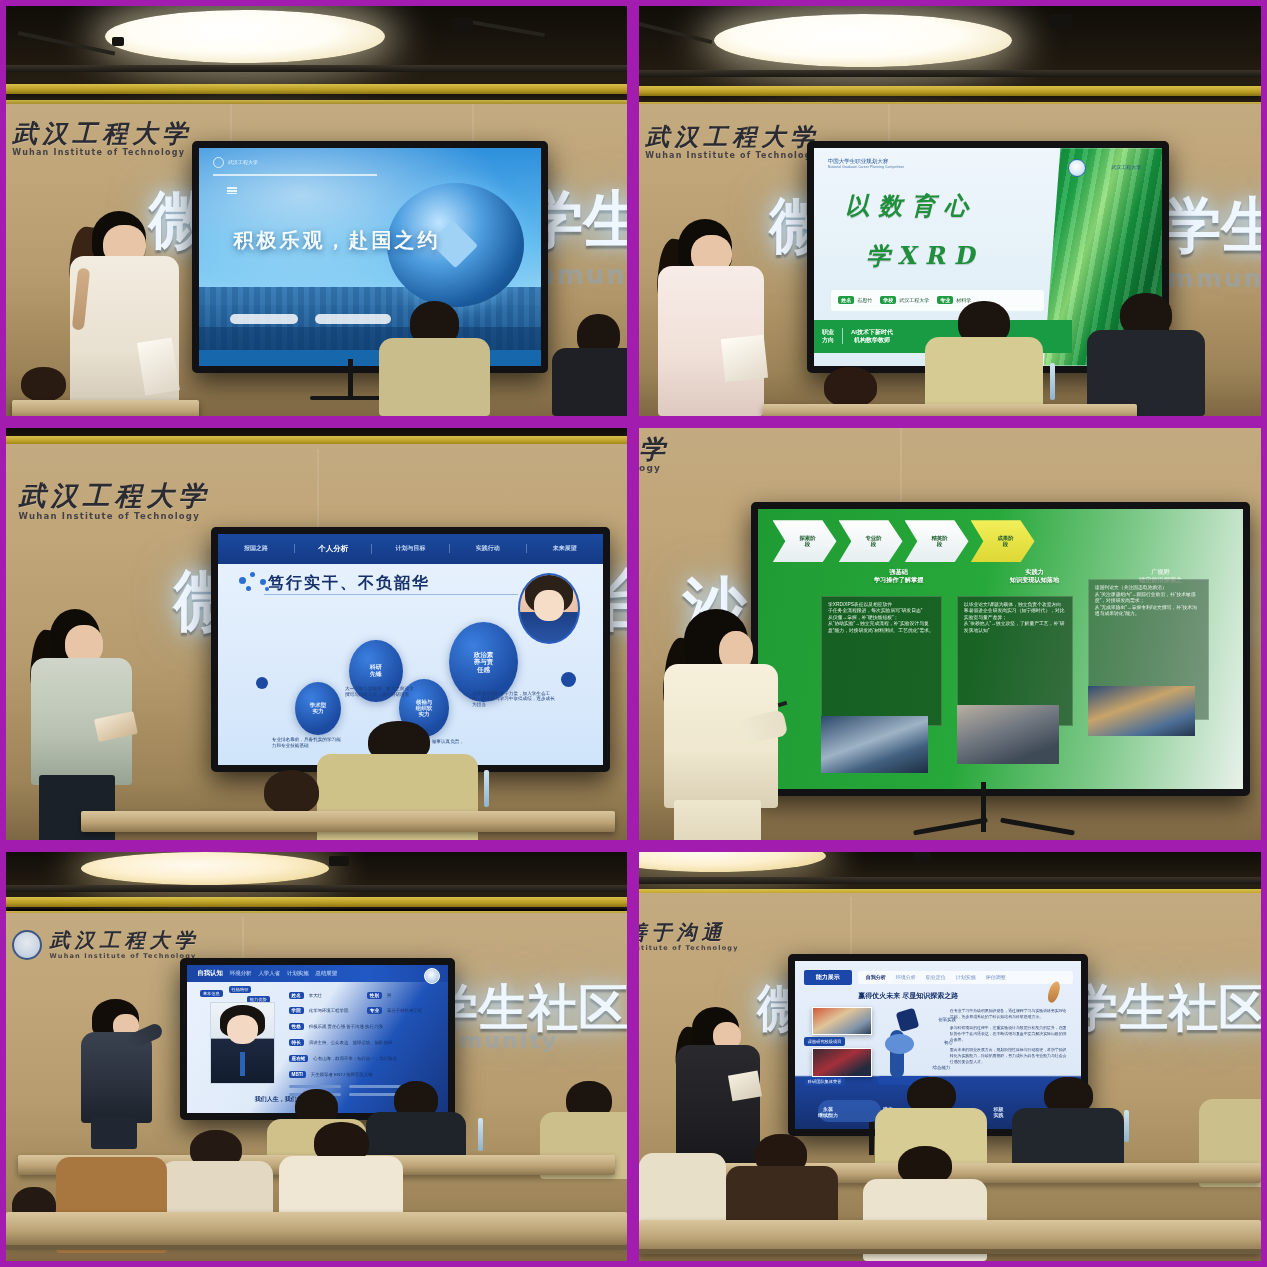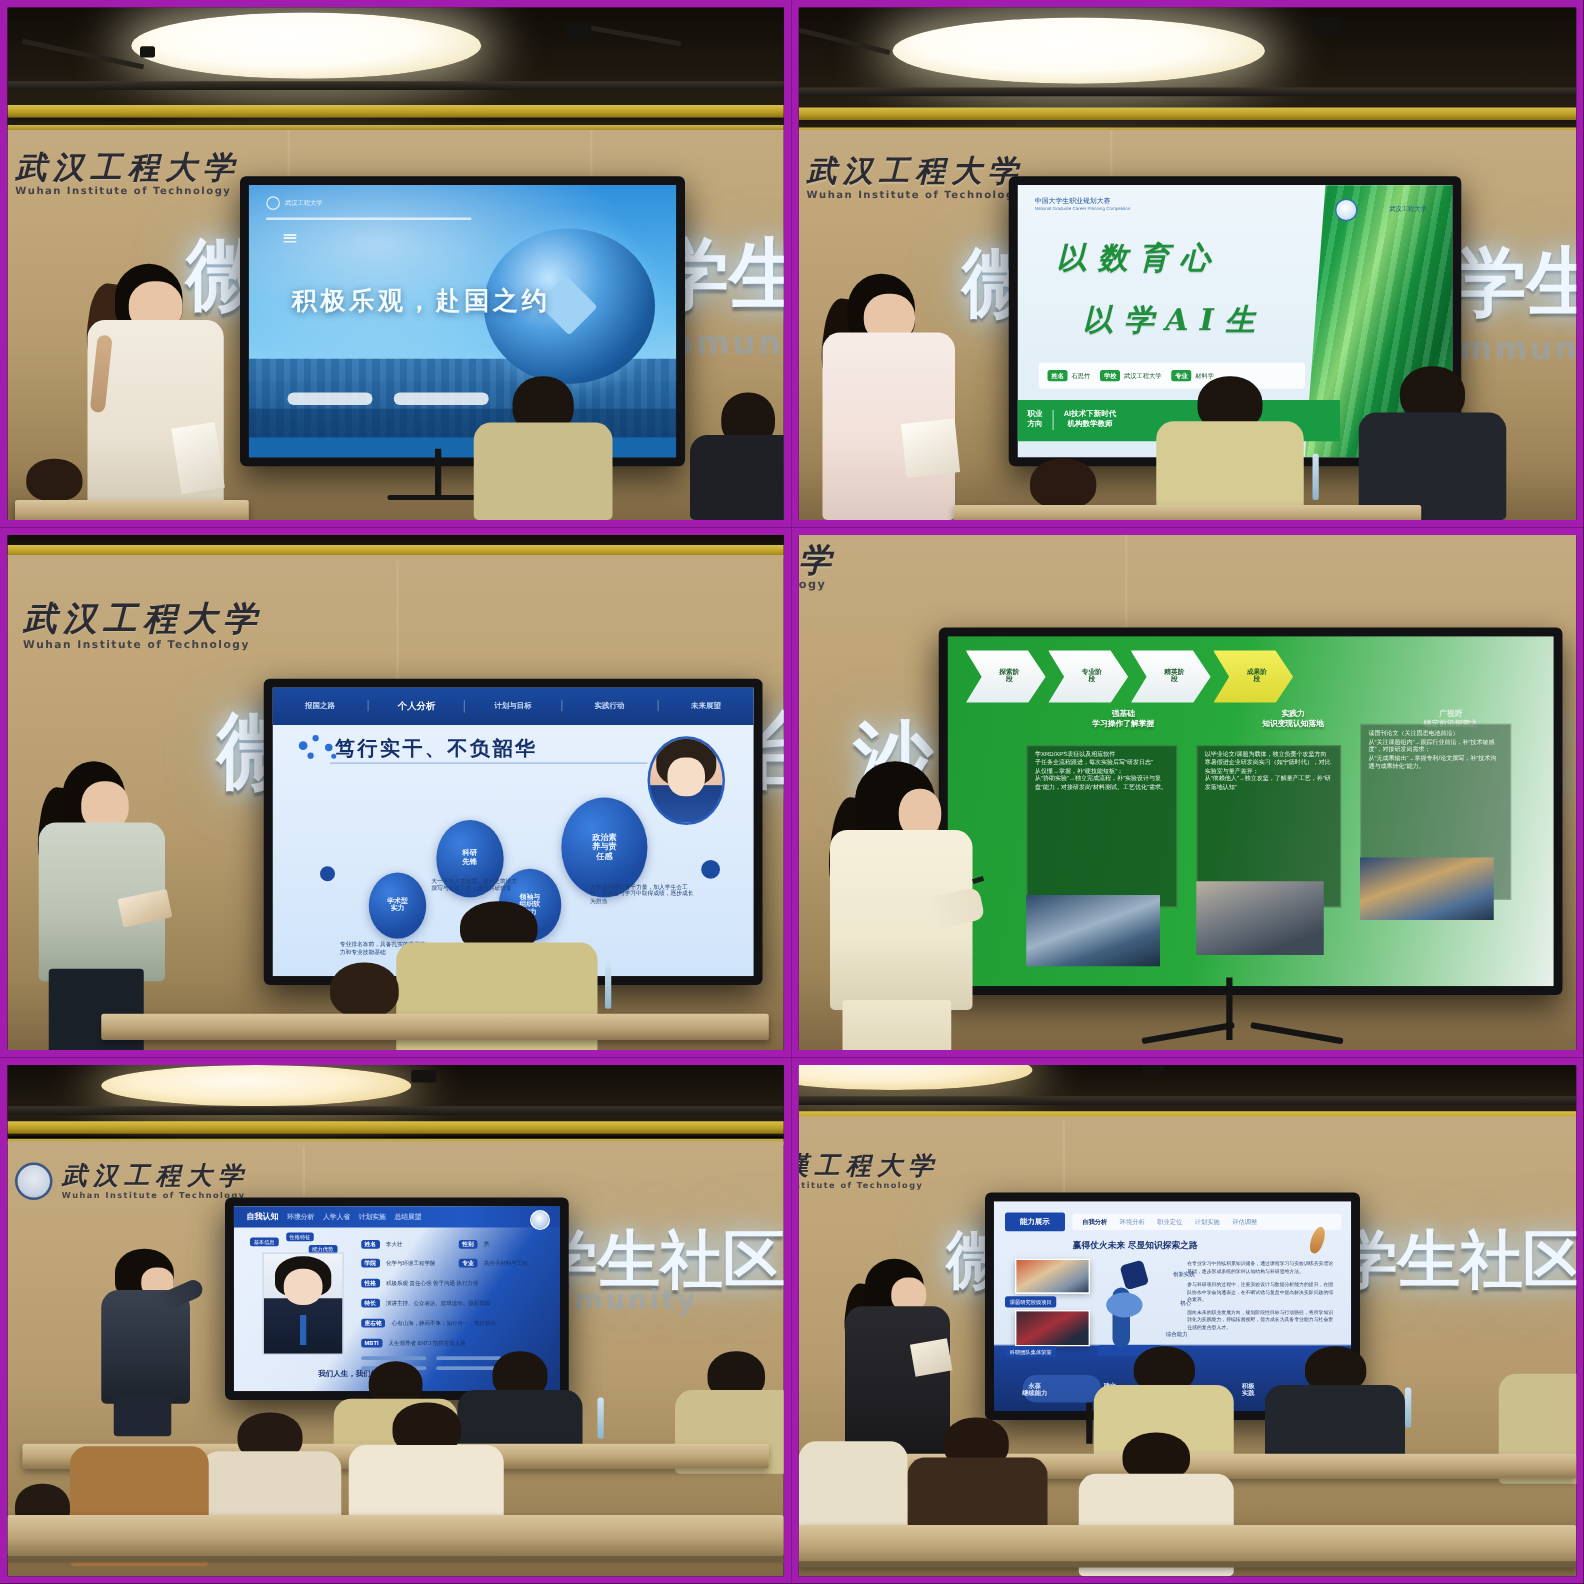--- a/index.html
+++ b/index.html
@@ -312,21 +312,21 @@
             <div class="s2">
               <div class="s2-ribbon"></div>
               <div class="s2-hdr">
                 <div>中国大学生职业规划大赛</div>
                 <div style="font-size:3.6px;opacity:.75;">National Graduate Career Planning Competition</div>
               </div>
               <div class="s2-crest" style="right:22%;top:5%;"></div>
               <div style="position:absolute;right:6%;top:7%;font-size:5px;color:#1d4f90;white-space:nowrap;">武汉工程大学</div>
 
               <div class="s2-t1" style="left:9%;top:19%;font-size:24px;letter-spacing:9px;">以数育心</div>
-              <div class="s2-t2" style="left:15%;top:42%;font-size:24px;letter-spacing:9px;">以学AI生</div>
+              <div class="s2-t2" style="left:15%;top:42%;font-size:24px;letter-spacing:9px;">学XRD</div>
 
               <div class="s2-tagbar" style="top:65%;">
                 <span class="s2-tag">
                   <b>姓名</b>
                   <i style="font-style:normal;">石思竹</i>
                 </span>
                 <span class="s2-tag">
                   <b>学校</b>
                   <i style="font-style:normal;">武汉工程大学</i>
                 </span>
@@ -387,21 +387,21 @@
         <div class="wall-seam" style="left:50%;top:5%;height:60%;"></div>
 
         <div class="unilogo" style="left:2%;top:13%;">
           <div class="cn" style="font-size:27px;">武汉工程大学</div>
           <div class="en" style="font-size:8.5px;margin-top:3px;">Wuhan Institute of Technology</div>
         </div>
 
         <div class="wallbig" style="left:27%;top:31%;font-size:66px;">微</div>
         <div class="wallbig" style="left:95%;top:31%;font-size:66px;">台</div>
 
-        <div class="tv" style="left:33%;top:24%;width:62%;height:56%;margin-top:16px;">
+        <div class="tv" style="left:33%;top:24%;width:62%;height:56%;">
           <div class="screen">
             <div class="s3">
               <div class="s3-nav">
                 <div class="it">报国之路</div>
                 <div class="it active">个人分析</div>
                 <div class="it">计划与目标</div>
                 <div class="it">实践行动</div>
                 <div class="it">未来展望</div>
               </div>
 
@@ -685,21 +685,21 @@
       <div class="room">
         <div class="ceiling" style="height:10%;"></div>
         <div class="lamp warm" style="left:-6%;top:-3%;width:36%;height:8%;"></div>
         <div class="projmount" style="left:44%;top:0%;width:18px;height:10px;"></div>
         <div class="rail" style="top:6%;"></div>
         <div class="pipe" style="top:9%;"></div>
         <div class="wall2" style="top:10%;"></div>
         <div class="wall-seam" style="left:34%;top:11%;height:44%;"></div>
 
         <div class="unilogo" style="left:-2%;top:17%;">
-          <div class="cn" style="font-size:20px;">漢工程大学</div>
+          <div class="cn" style="font-size:20px;">善于沟通</div>
           <div class="en" style="font-size:6.5px;margin-top:3px;">Institute of Technology</div>
         </div>
 
         <div class="wallbig" style="left:19%;top:30%;font-size:50px;">微</div>
         <div class="wallbig" style="left:69%;top:30%;font-size:50px;">学生社区</div>
 
         <div class="tv" style="left:24%;top:25%;width:46%;height:41%;">
           <div class="screen">
             <div class="s6">
               <div class="s6-nav">

